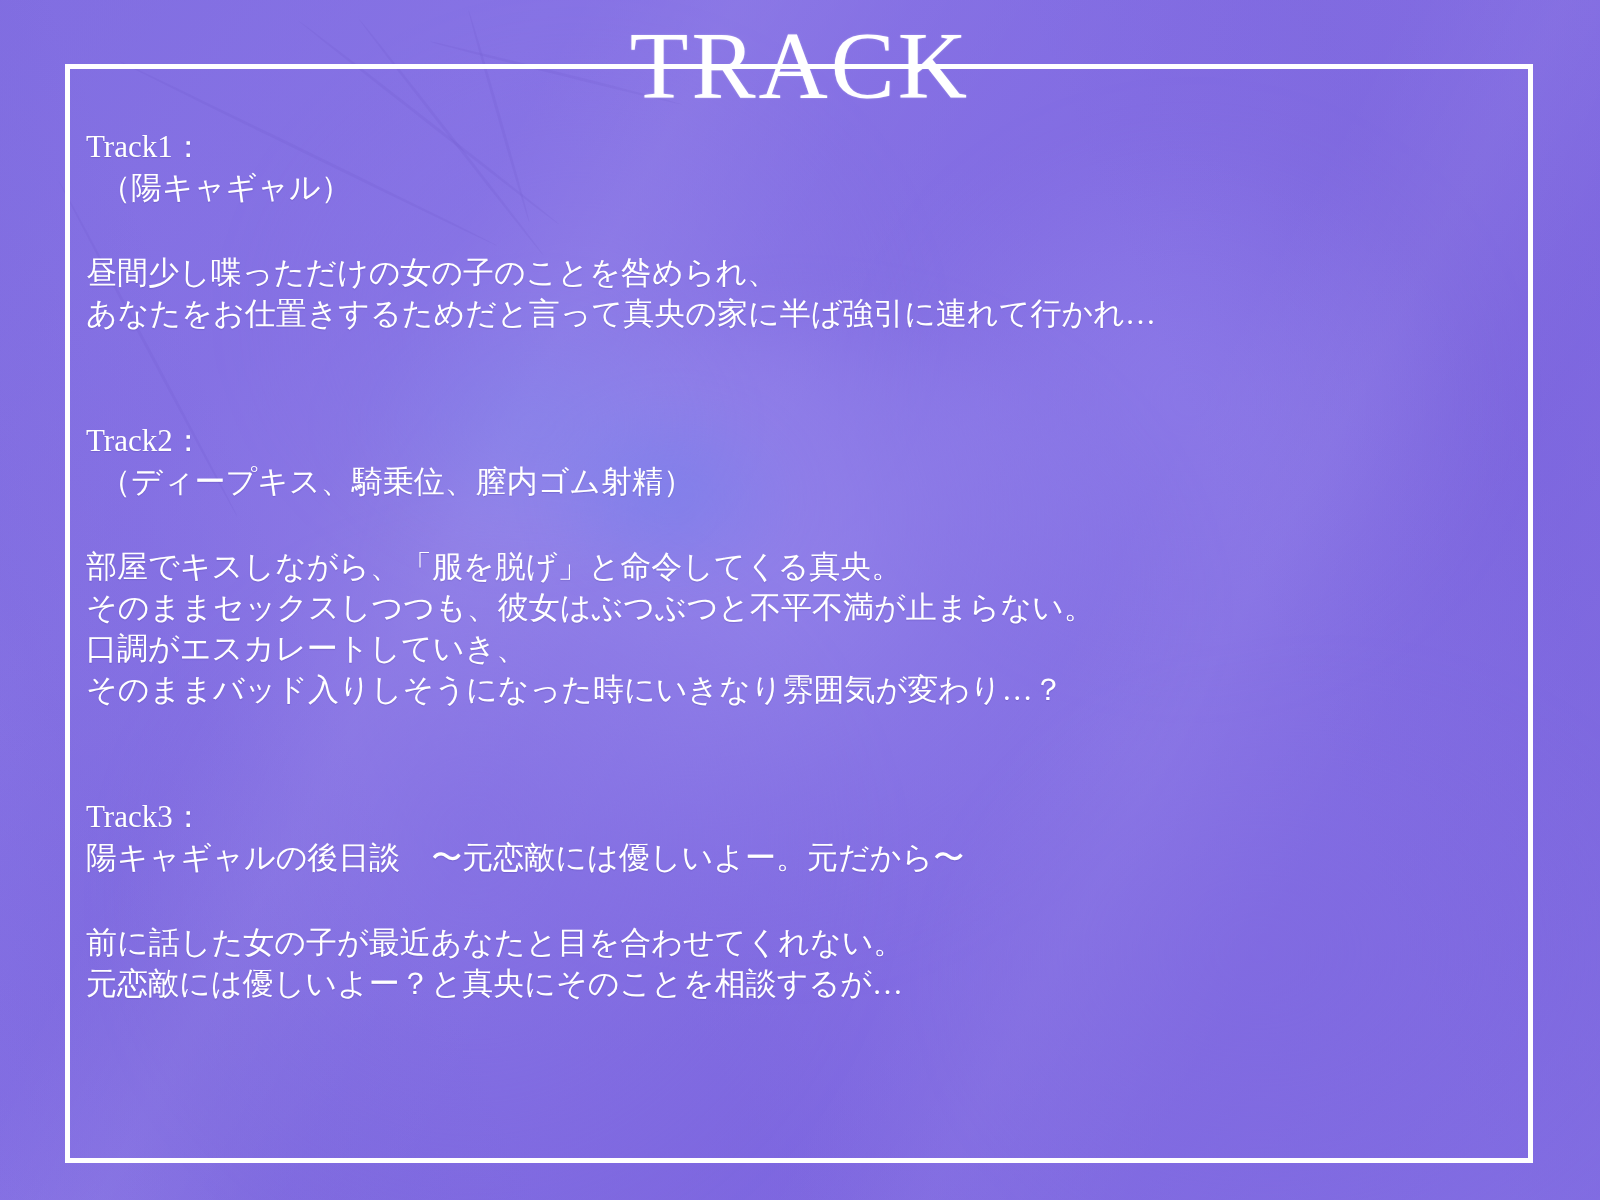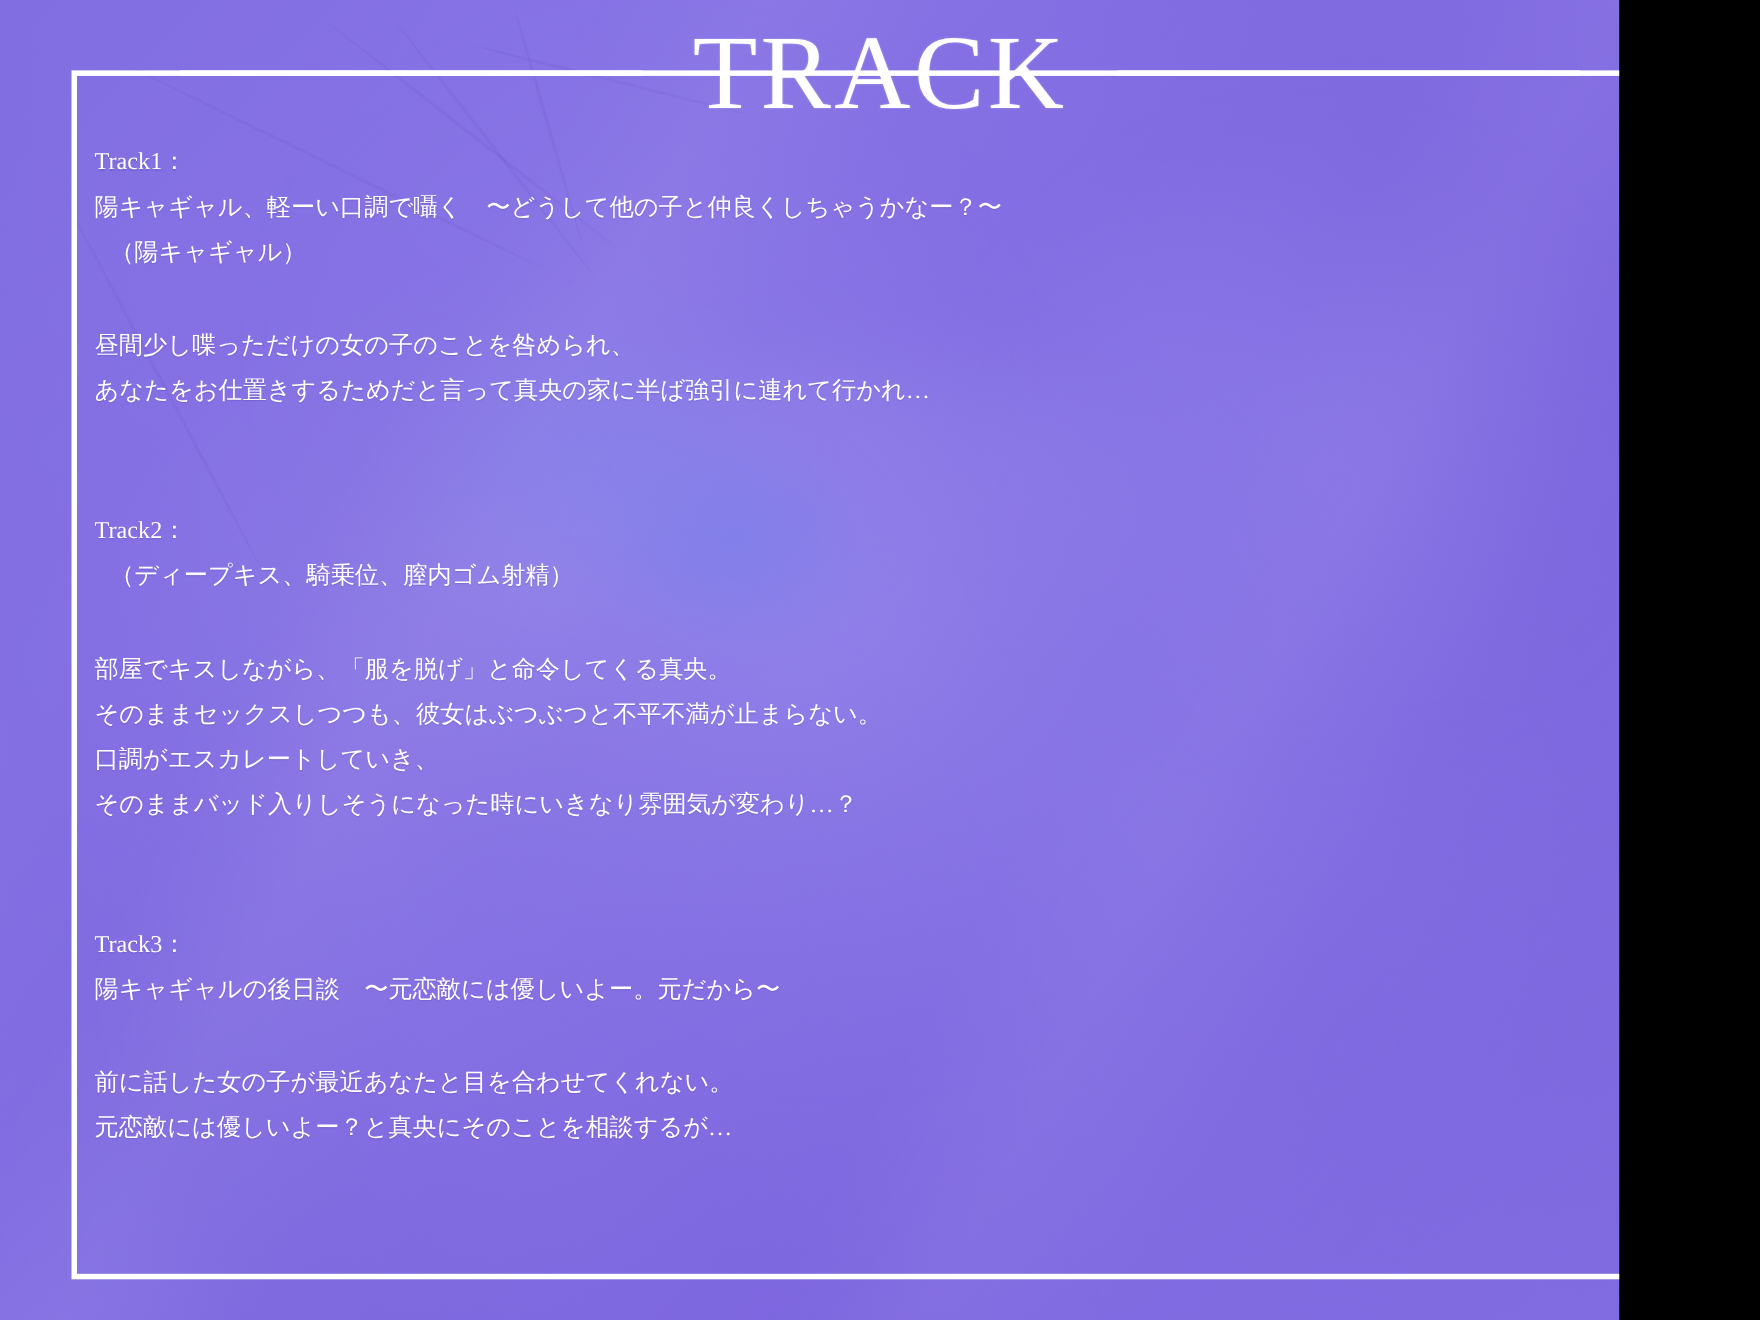--- a/index.html
+++ b/index.html
@@ -2,21 +2,21 @@
 <html><head>
 <meta charset="utf-8">
 <style>
   html, body {
     margin: 0;
     padding: 0;
     background: #000;
   }
   #page {
     position: relative;
-    width: 1472px;
+    width: 1600px;
     height: 1200px;
     overflow: hidden;
     background: #c2410c;
     font-family: "Liberation Serif", "DejaVu Serif", serif;
   }
 
   
   .bg-layer {
     position: absolute;
     inset: 0;
@@ -132,21 +132,21 @@
   
   .content {
     position: absolute;
     left: 86px;
     top: 126px;
     width: 1420px;
   }
   .track-block { margin-bottom: 0; }
   .line {
     color: #ffffff;
-    font-size: 22px;
+    font-size: 31px;
     line-height: 41px;
     white-space: pre;
     font-family: "Liberation Serif", "DejaVu Serif", serif;
     text-shadow: 0 1px 1px rgba(70,50,150,0.25);
   }
   .line.head { }
   .line.indent { padding-left: 14px; }
   .gap-sm { height: 44px; }
   .gap-lg { height: 86px; }
 </style>
@@ -177,21 +177,20 @@
   <div class="title-row">
     <div class="title-rule left"></div>
     <div class="title-text">TRACK</div>
     <div class="title-rule right"></div>
   </div>
 
   <div class="content">
 
     <div class="track-block">
       <div class="line head">Track1：</div>
-      <div class="line">陽キャギャル、軽ーい口調で囁く　〜どうして他の子と仲良くしちゃうかなー？〜</div>
       <div class="line indent">（陽キャギャル）</div>
       <div class="gap-sm"></div>
       <div class="line">昼間少し喋っただけの女の子のことを咎められ、</div>
       <div class="line">あなたをお仕置きするためだと言って真央の家に半ば強引に連れて行かれ…</div>
     </div>
 
     <div class="gap-lg"></div>
 
     <div class="track-block">
       <div class="line head">Track2：</div>

